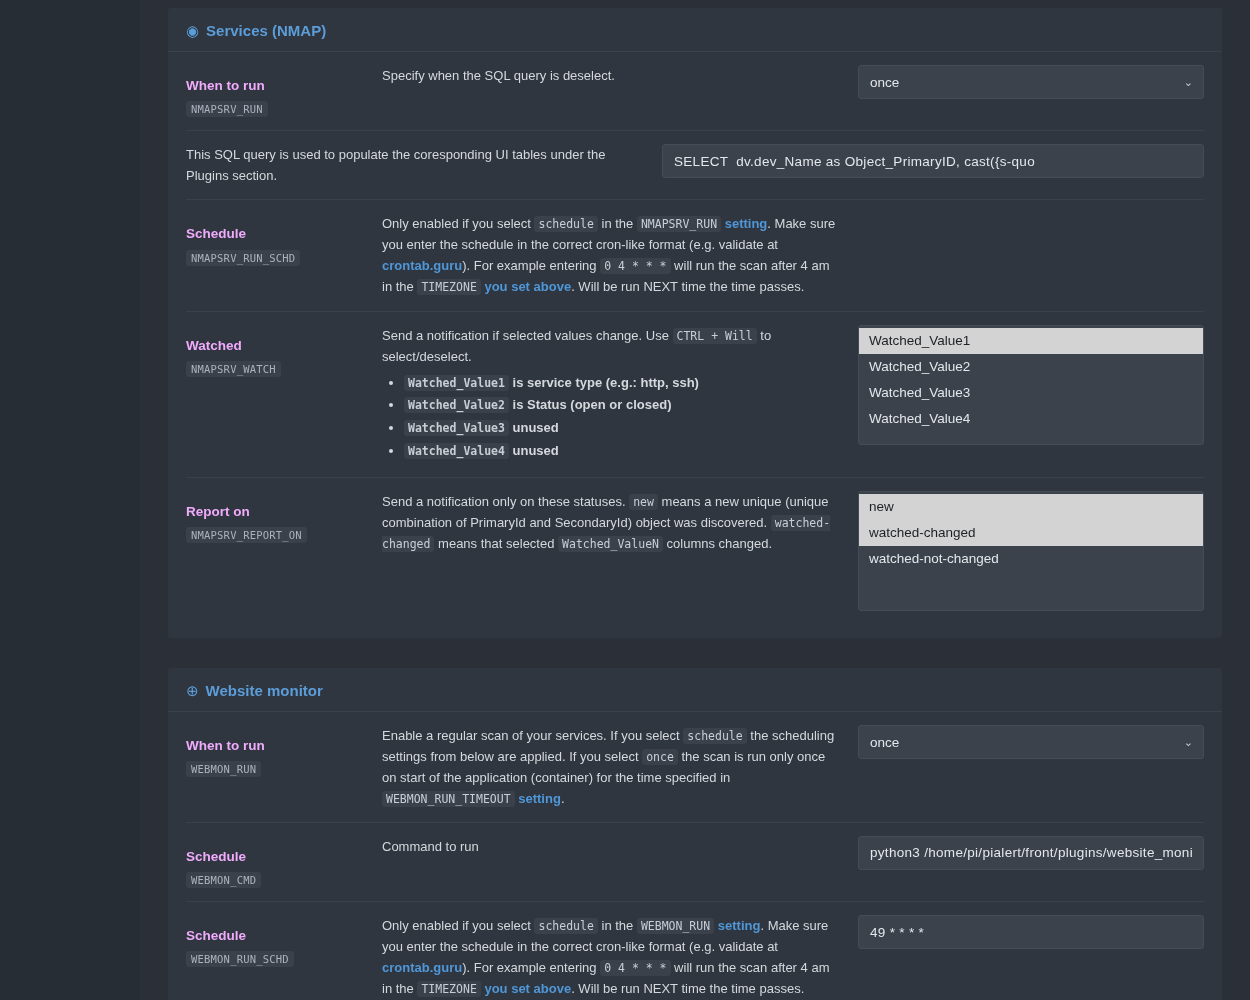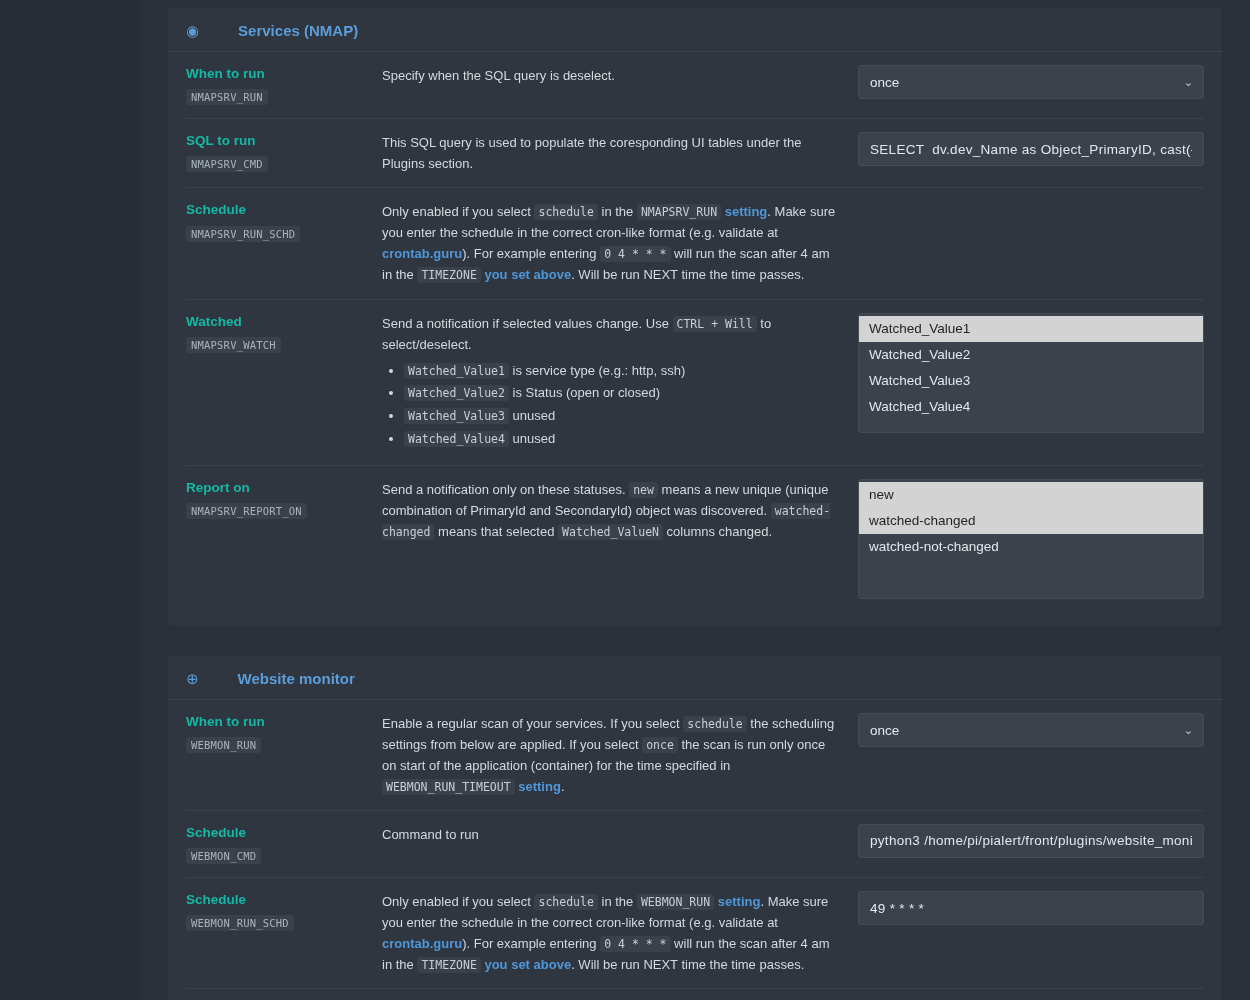--- a/index.html
+++ b/index.html
@@ -33,38 +33,38 @@
   }
   .card-header {
     display: flex; align-items: center; gap: 7px;
     padding: 14px 18px 12px 18px;
     border-bottom: 1px solid #3b424c;
   }
   .card-header .hdr-icon {
     color: #5b9dd9; font-size: 15px; line-height: 1;
   }
   .card-header .hdr-title {
-    color: #5b9dd9; font-size: 15px; font-weight: 600; margin-left: 32px;
+    color: #5b9dd9; font-size: 15px; font-weight: 600;
   }
   .card-body { padding: 0 18px 14px 18px; }
 
   .row {
     display: flex;
     align-items: flex-start;
     border-bottom: 1px solid #3a414a;
     padding: 13px 0 13px 0;
   }
   .row:last-child { border-bottom: none; }
 
   .col-label { width: 196px; flex: none; padding-right: 12px; }
   .col-desc  { width: 476px; flex: none; padding-right: 18px; }
   .col-field { flex: 1 1 auto; min-width: 0; }
 
   .lbl {
-    color: #14b8a6; font-size: 13.5px; font-weight: 700; line-height: 1.35;
+    color: #f0abfc; font-size: 13.5px; font-weight: 700; line-height: 1.35; margin-top: 12px;
   }
   .code-key {
     display: inline-block;
     margin-top: 6px;
     font-family: "DejaVu Sans Mono", monospace;
     font-size: 10.5px;
     color: #aab3bd;
     background: #3a414b;
     padding: 2px 5px;
     border-radius: 3px;
@@ -82,21 +82,21 @@
     padding: 1px 4px;
     border-radius: 3px;
   }
   .desc a, .lnk {
     color: #4f97d8; text-decoration: none; font-weight: bold;
   }
   .desc ul {
     margin: 6px 0 0 0;
     padding-left: 22px;
   }
-  .desc li { margin: 2px 0; line-height: 1.6; }
+  .desc li { margin: 2px 0; line-height: 1.6; font-weight: bold; }
 
   .inp {
     width: 100%;
     background: #3b424c;
     border: 1px solid #454c57;
     border-radius: 3px;
     color: #e4e7eb;
     font-size: 13.5px;
     padding: 9px 11px;
     height: 34px;
@@ -166,21 +166,20 @@
           <div class="row">
             <div class="col-label"><div class="lbl">When to run</div><div class="code-key">NMAPSRV_RUN</div></div>
             <div class="col-desc">
               <div class="desc">Specify when the SQL query is deselect.</div>
             </div>
             <div class="col-field">
               <div class="sel-wrap"><select class="sel"><option>once</option><option>schedule</option><option>disabled</option><option>always_after_scan</option><option>on_new_device</option></select><span class="sel-caret">⌄</span></div>
             </div>
           </div>
           <div class="row">
-            <div class="col-label"><div class="lbl">SQL to run</div><div class="code-key">NMAPSRV_CMD</div></div>
             <div class="col-desc">
               <div class="desc">This SQL query is used to populate the coresponding UI tables under the Plugins section.</div>
             </div>
             <div class="col-field"><input class="inp mono-val" type="text" value="SELECT  dv.dev_Name as Object_PrimaryID, cast({s-quo" style=""></div>
           </div>
           <div class="row">
             <div class="col-label"><div class="lbl">Schedule</div><div class="code-key">NMAPSRV_RUN_SCHD</div></div>
             <div class="col-desc">
               <div class="desc">Only enabled if you select <code>schedule</code> in the <code>NMAPSRV_RUN</code> <a class="lnk">setting</a>. Make sure you enter the schedule in the correct cron-like format (e.g. validate at <a class="lnk">crontab.guru</a>). For example entering <code>0 4 * * *</code> will run the scan after 4 am in the <code>TIMEZONE</code> <a class="lnk">you set above</a>. Will be run NEXT time the time passes.</div>
             </div>

